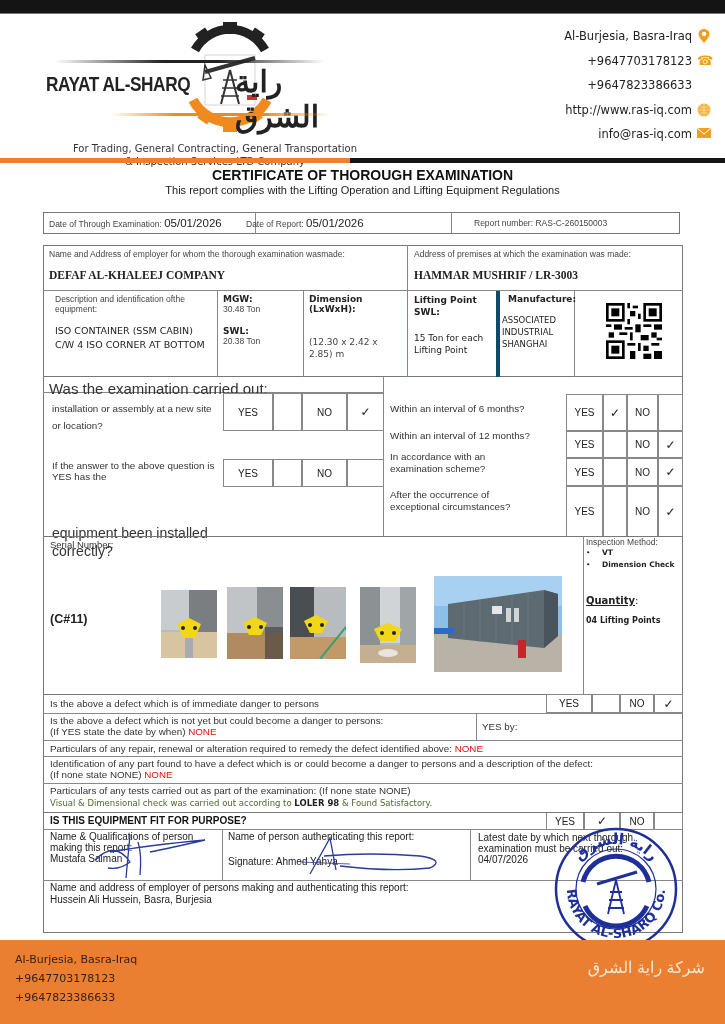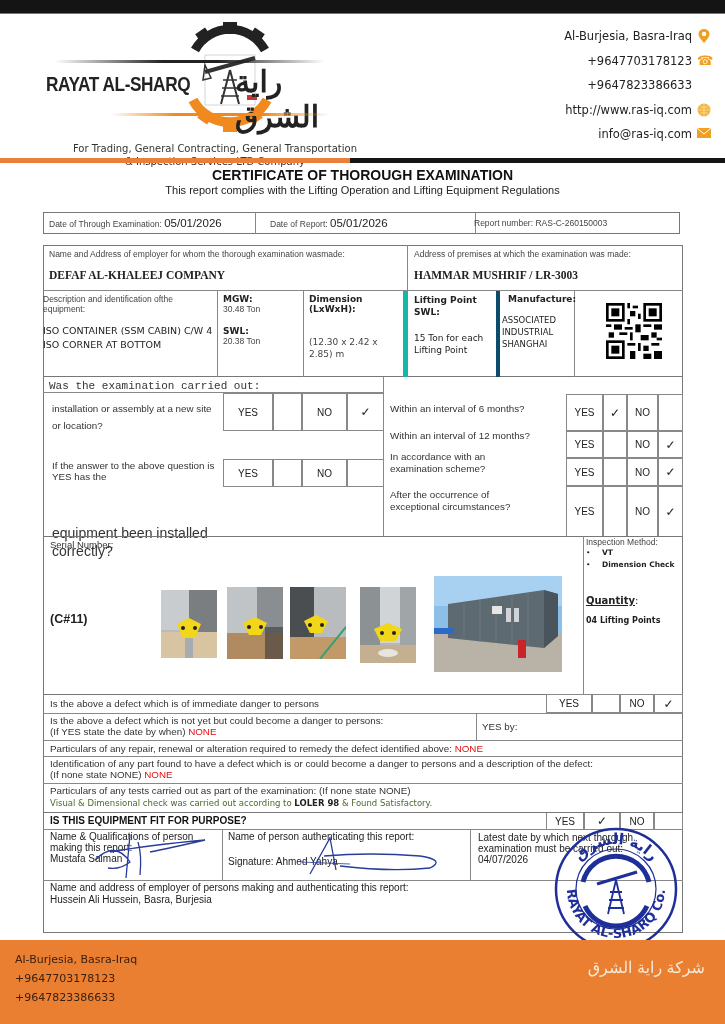--- a/index.html
+++ b/index.html
@@ -114,48 +114,48 @@
   <div class="bk"></div>
 </div>
 
 <div class="title">CERTIFICATE OF THOROUGH EXAMINATION</div>
 <div class="subtitle">This report complies with the Lifting Operation and Lifting Equipment Regulations</div>
 
 <div class="box" style="left:43px; top:212px; width:637px; height:22px;"></div>
 <div class="cell" style="left:43px; top:212px; width:213px; height:22px; padding:5px 6px; border:none; border-right:1px solid #888;">
   <span class="sm">Date of Through Examination: </span><span class="md" style="font-size:11.5px;">05/01/2026</span>
 </div>
-<div class="cell" style="left:264px; top:212px; width:212px; height:22px; padding:5px 6px; border:none; border-right:1px solid #888;">
+<div class="cell" style="left:240px; top:212px; width:212px; height:22px; padding:5px 6px; border:none; border-right:1px solid #888;">
   <span class="sm">Date of Report: </span><span class="md" style="font-size:11.5px;">05/01/2026</span>
 </div>
 <div class="cell" style="left:468px; top:212px; width:212px; height:22px; padding:6px 6px; border:none;">
   <span class="sm">Report number: </span><span class="sm">RAS-C-260150003</span>
 </div>
 
 <div class="box" style="left:43px; top:245px; width:640px; height:132px;"></div>
 <div class="cell" style="left:43px; top:245px; width:365px; height:46px; padding:4px 6px; border:none; border-right:1px solid #888; border-bottom:1px solid #888;">
   <div class="sm">Name and Address of employer for whom the thorough examination wasmade:</div>
   <div class="bold-serif" style="margin-top:10px;">DEFAF AL-KHALEEJ COMPANY</div>
 </div>
 <div class="cell" style="left:408px; top:245px; width:275px; height:46px; padding:4px 6px; border:none; border-bottom:1px solid #888;">
   <div class="sm">Address of premises at which the examination was made:</div>
   <div class="bold-serif" style="margin-top:10px;">HAMMAR MUSHRIF / LR-3003</div>
 </div>
 
-<div class="cell" style="left:43px; top:291px; width:175px; height:86px; padding:3px 0; border:none; border-right:1px solid #888;">
+<div class="cell" style="left:43px; top:291px; width:175px; height:86px; padding:3px 12px; border:none; border-right:1px solid #888;">
   <div class="sm" style="line-height:10px;">Description and identification ofthe equipment:</div>
   <div class="calibri" style="margin-top:10px; line-height:14px; font-size:9.5px;">ISO CONTAINER (SSM CABIN) C/W 4 ISO CORNER AT BOTTOM</div>
 </div>
 <div class="cell" style="left:218px; top:291px; width:86px; height:86px; padding:3px 5px; border:none; border-right:1px solid #888;">
   <div class="calibri"><b>MGW:</b></div>
   <div class="sm">30.48 Ton</div>
   <div class="calibri" style="margin-top:12px;"><b>SWL:</b></div>
   <div class="sm">20.38 Ton</div>
 </div>
-<div class="cell" style="left:304px; top:291px; width:104px; height:86px; padding:3px 5px; border:none; border-right:5px solid #14b8a6;">
+<div class="cell" style="left:304px; top:291px; width:104px; height:86px; padding:3px 5px; border:none; border-right:1px solid #14b8a6;">
   <div class="calibri"><b>Dimension (LxWxH):</b></div>
   <div class="calibri" style="margin-top:22px; line-height:12px; color:#444;">(12.30 x 2.42 x 2.85) m</div>
 </div>
 <div class="cell" style="left:408px; top:291px; width:92px; height:86px; padding:3px 6px; border:none; border-right:4px solid #0c4a6e;">
   <div class="calibri" style="line-height:12px;"><b>Lifting Point SWL:</b></div>
   <div class="calibri" style="margin-top:14px; line-height:12px;">15 Ton for each Lifting Point</div>
 </div>
 <div class="cell" style="left:500px; top:291px; width:75px; height:86px; padding:3px 2px; border:none; border-right:1px solid #888;">
   <div class="calibri" style="padding-left:6px;"><b>Manufacture:</b></div>
   <div class="calibri" style="margin-top:10px; line-height:12px; font-size:8.5px;">ASSOCIATED INDUSTRIAL SHANGHAI</div>
@@ -197,21 +197,21 @@
         <rect x="14" y="19" width="3" height="2"></rect>
         <rect x="18" y="18" width="3" height="3"></rect>
         <rect x="19" y="13" width="2" height="1"></rect>
     </g>
   </svg>
 </div>
 
 <div class="box" style="left:43px; top:377px; width:640px; height:160px; border-top:none;"></div>
 <div style="position:absolute; left:383px; top:377px; width:1px; height:160px; background:#888;"></div>
 <div style="position:absolute; left:43px; top:392px; width:340px; height:1px; background:#888;"></div>
-<div class="sm" style="position:absolute; left:49px; top:380px; font-size:11px; color:#333;font-family:Liberation Mono, monospace;">Was the examination carried out:</div>
+<div class="sm" style="position:absolute; left:49px; top:380px; font-size:15px; color:#333;">Was the examination carried out:</div>
 
 <div class="md" style="position:absolute; left:52px; top:400px; width:170px; line-height:17px; font-size:9.8px; color:#333;">installation or assembly at a new site or location?</div>
 <div class="yn" style="left:223px; top:393px; width:50px; height:38px;">YES</div>
 <div class="yn chk" style="left:273px; top:393px; width:29px; height:38px;"></div>
 <div class="yn" style="left:302px; top:393px; width:45px; height:38px;">NO</div>
 <div class="yn chk" style="left:347px; top:393px; width:36px; height:38px; border-right:none;">✓</div>
 
 <div class="md" style="position:absolute; left:52px; top:460px; width:170px; line-height:11px; font-size:9.8px; color:#333;">If the answer to the above question is YES has the</div>
 <div class="md" style="position:absolute; left:52px; top:524px; width:170px; line-height:18px; font-size:14px; color:#333;">equipment been installed correctly?</div>
 <div class="yn" style="left:223px; top:459px; width:50px; height:28px;">YES</div>

